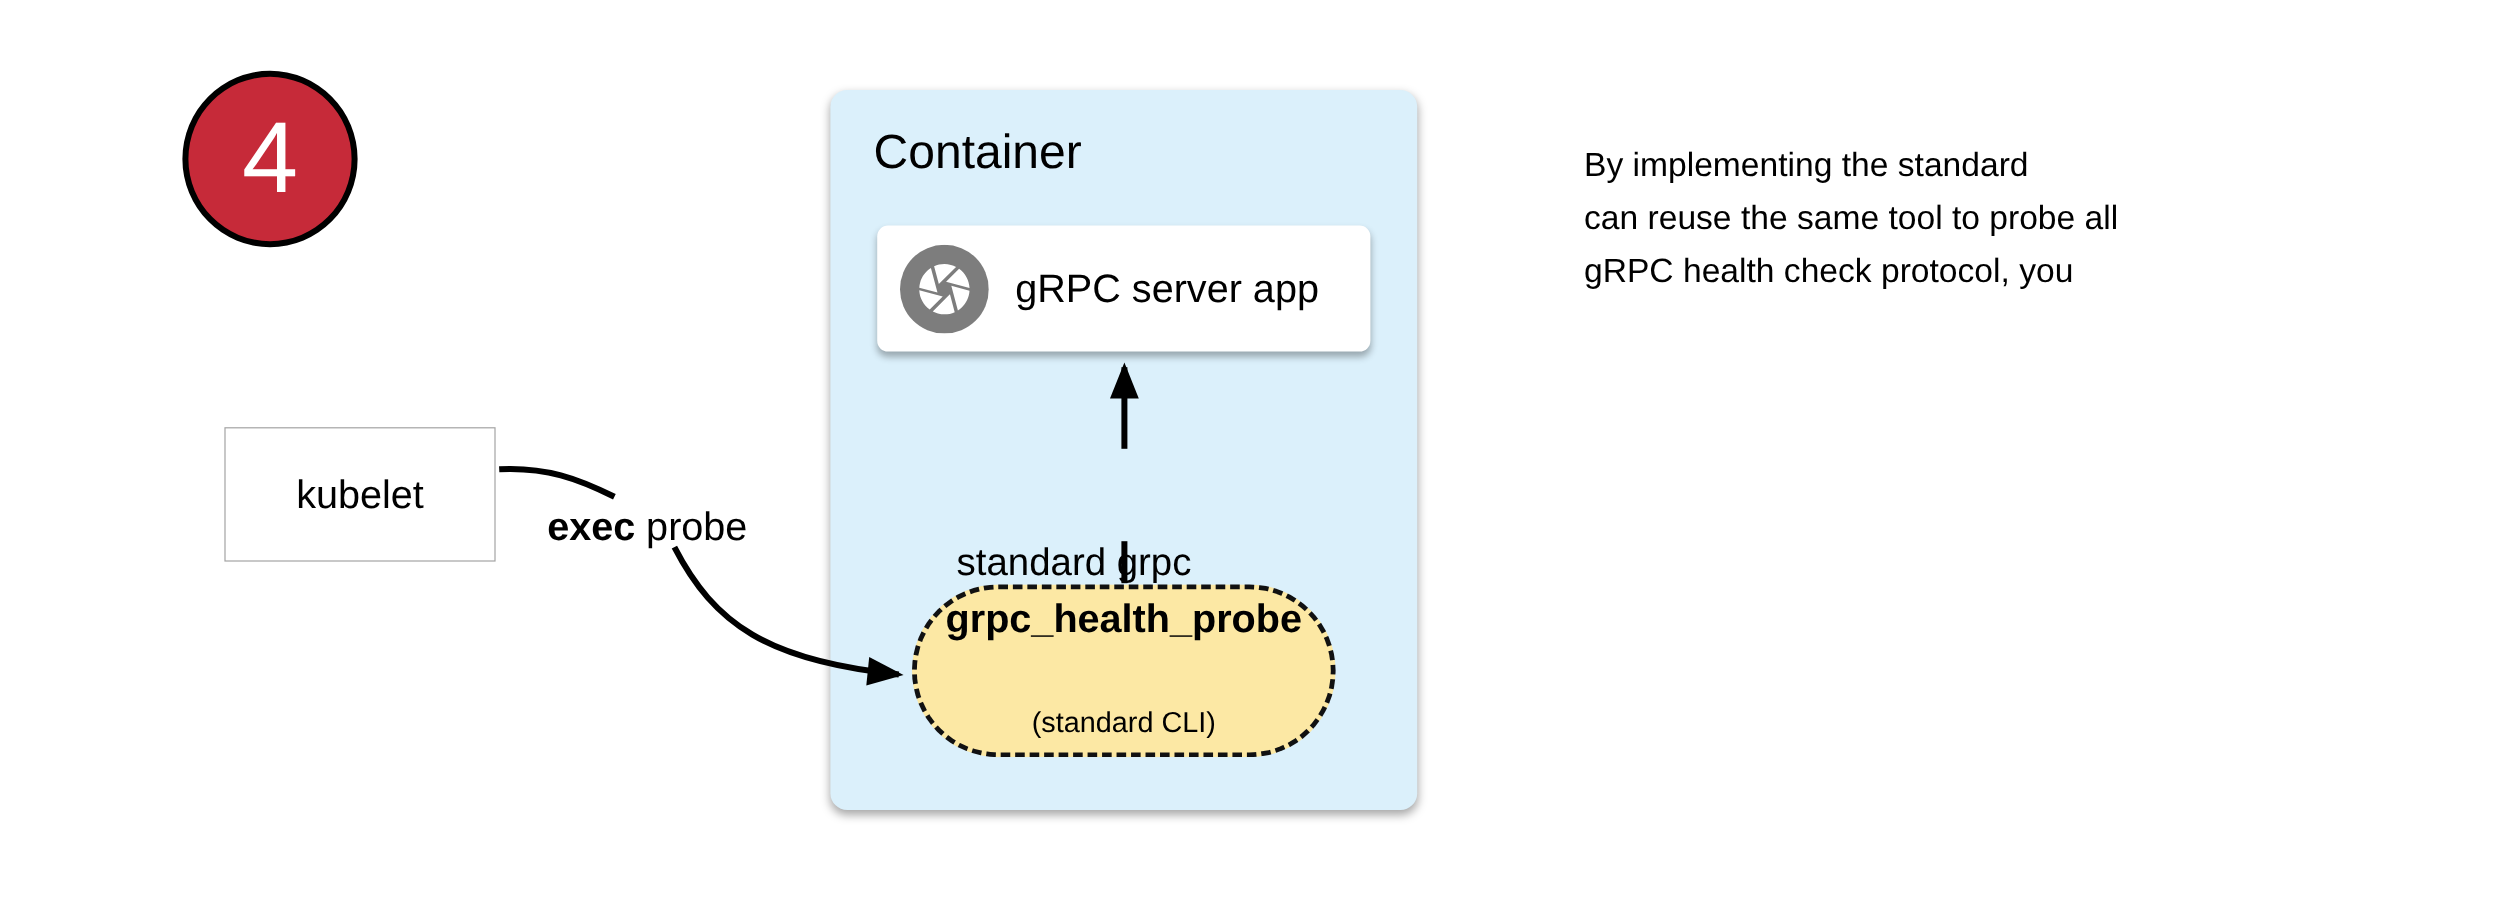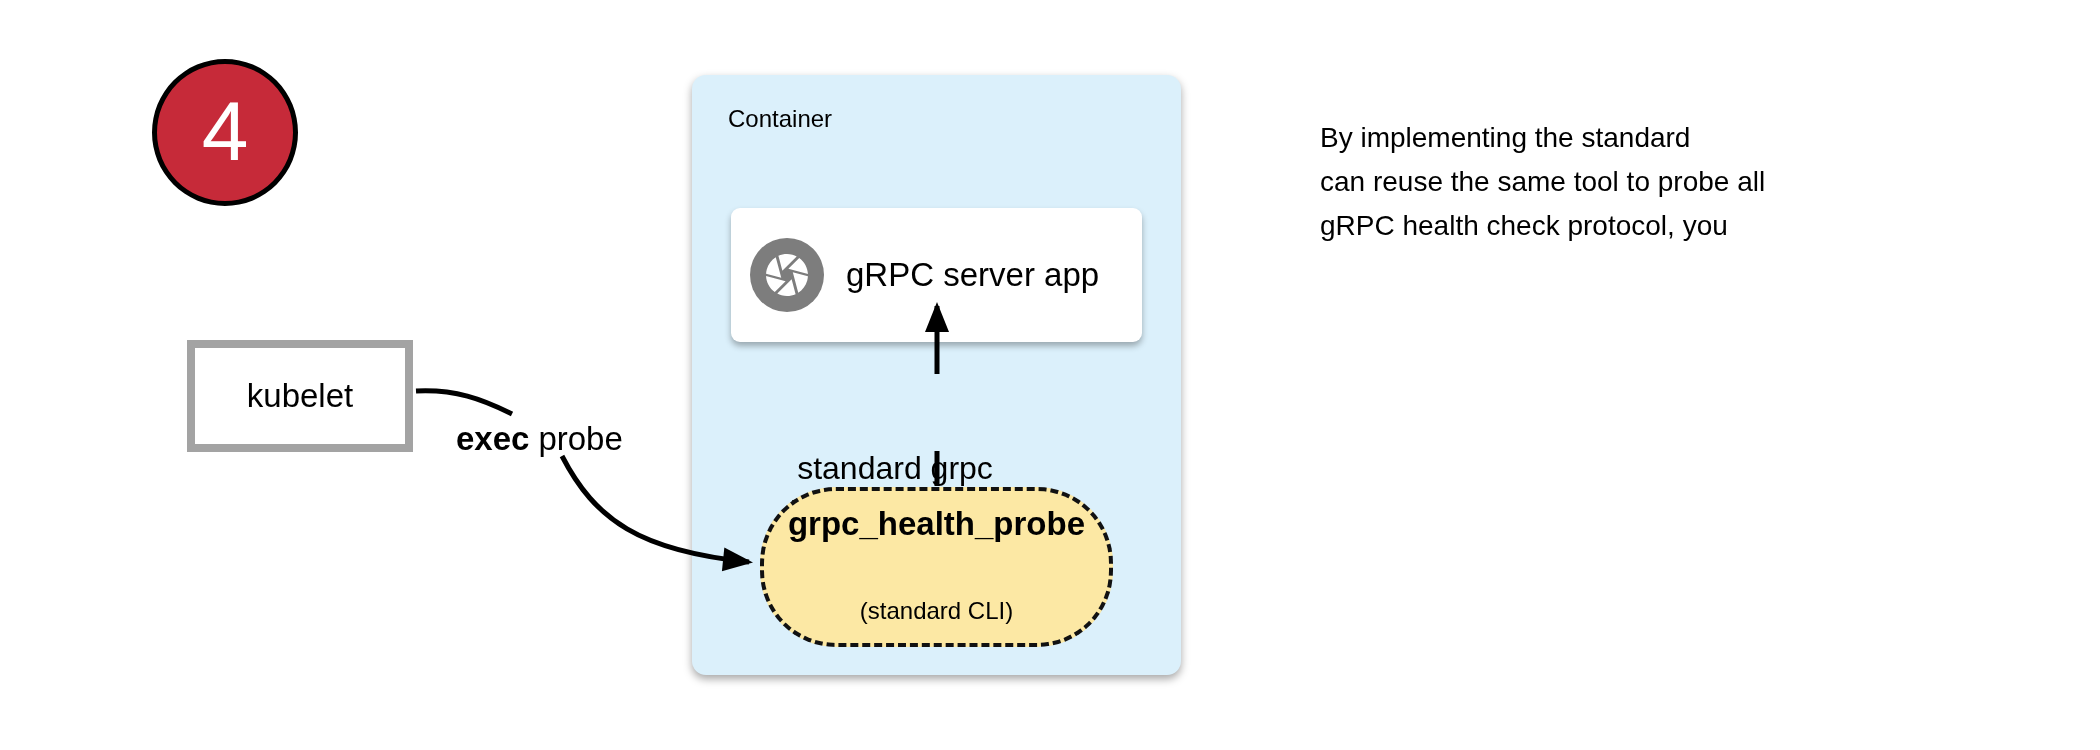--- a/index.html
+++ b/index.html
@@ -9,51 +9,51 @@
   }
   
   .badge{
     position:absolute;left:152px;top:59px;width:146px;height:147px;
     background:#c62a39;border:5px solid #000;border-radius:50%;
     box-sizing:border-box;display:flex;align-items:center;justify-content:center;
   }
   .badge span{font-size:84px;color:#fff;line-height:1;transform:translateY(-2px);}
   
   .kubelet{
-    position:absolute;left:187px;top:340px;width:226px;height:112px;
-    background:#fff;border:8px solid #a3a3a3;box-sizing:border-box;
+    position:absolute;left:187px;top:356px;width:226px;height:112px;
+    background:#fff;border:1px solid #a3a3a3;box-sizing:border-box;
     display:flex;align-items:center;justify-content:center;font-size:33px;
   }
   
   .exec-label{position:absolute;left:456px;top:420px;font-size:33px;white-space:nowrap;}
   .exec-label .b{font-weight:bold;}
   .exec-label .r{margin-left:9px;}
   
   .container-box{
     position:absolute;left:692px;top:75px;width:489px;height:600px;
     background:#dbf0fb;border-radius:14px;box-sizing:border-box;
     box-shadow:0 4px 8px rgba(0,0,0,0.35);
   }
-  .container-label{position:absolute;left:36px;top:30px;font-size:24px;}
+  .container-label{position:absolute;left:36px;top:30px;font-size:40px;}
   
   .server-app{
-    position:absolute;left:39px;top:113px;width:411px;height:134px;
+    position:absolute;left:39px;top:113px;width:411px;height:105px;
     background:#fff;border-radius:9px;box-sizing:border-box;
     box-shadow:0 4px 6px rgba(0,0,0,0.3);
-    display:flex;align-items:center;padding-left:19px;margin-top:20px;
+    display:flex;align-items:center;padding-left:19px;
   }
   .server-app .label{font-size:33px;margin-left:22px;}
   
   .proto-label{
     position:absolute;left:637px;top:371px;width:600px;text-align:center;
     font-size:32px;line-height:44px;
   }
   
   .probe-pill{
-    position:absolute;left:760px;top:487px;width:353px;height:160px;
+    position:absolute;left:760px;top:487px;width:353px;height:144px;
     background:#fce8a4;border:4px dashed #111;border-radius:76px;
     box-sizing:border-box;display:flex;flex-direction:column;
     align-items:center;justify-content:center;gap:48px;
   }
   .probe-pill .t{font-weight:bold;font-size:33px;line-height:40px;}
   .probe-pill .s{font-size:24px;line-height:38px;text-align:center;}
   
   .note{position:absolute;left:1320px;top:116px;font-size:28px;line-height:44px;}
   
   .edges{position:absolute;left:0;top:0;width:2100px;height:750px;pointer-events:none;}

